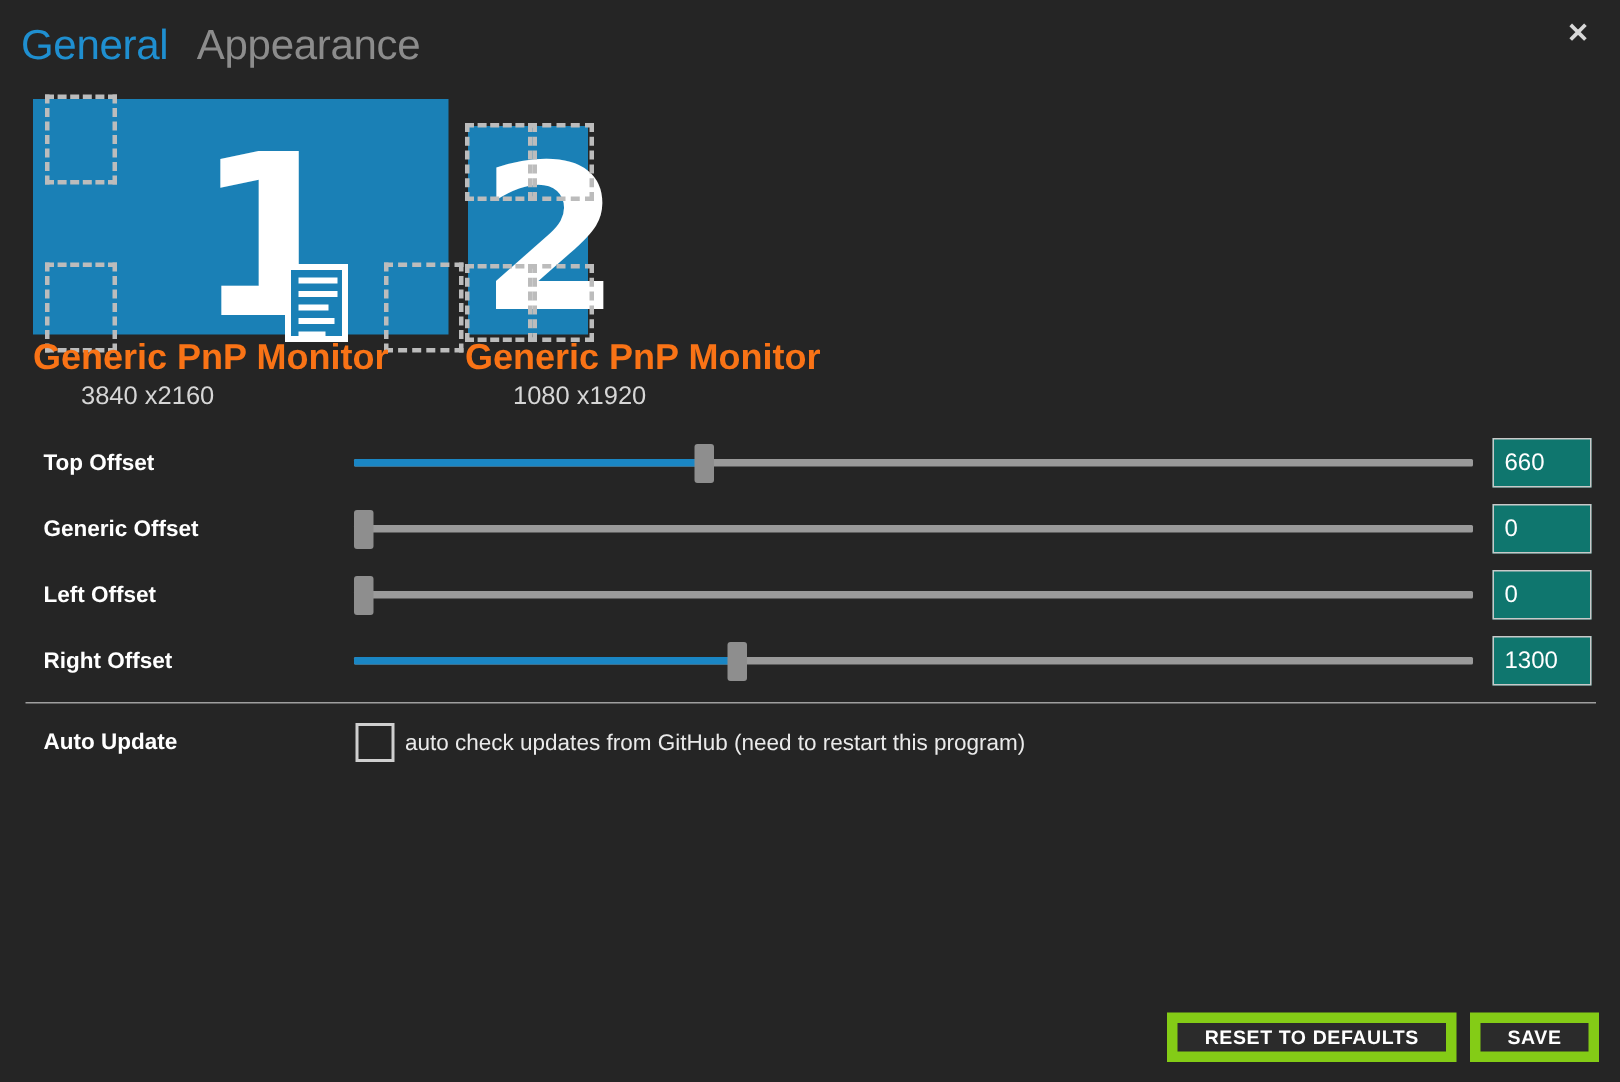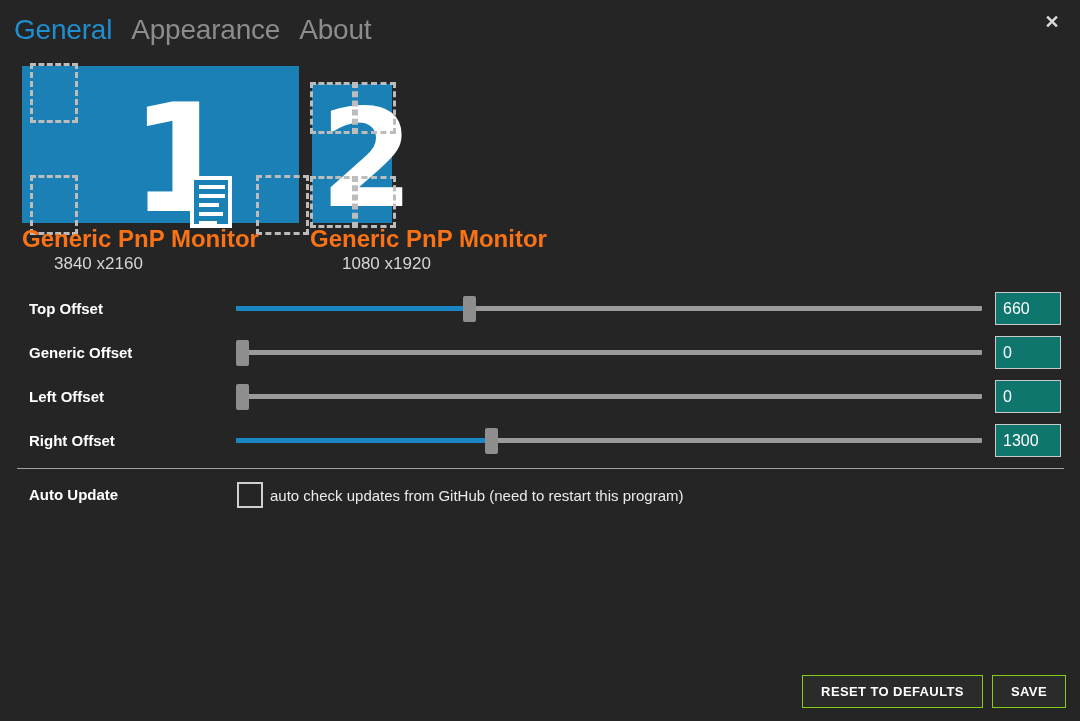--- a/index.html
+++ b/index.html
@@ -271,42 +271,41 @@
   
   .footer {
     position: absolute;
     right: 14px;
     bottom: 13px;
     display: flex;
     gap: 9px;
   }
   .btn {
     background: #2b2b2b;
-    border: 1px solid #84cc16;
+    border: 7px solid #84cc16;
     color: #ffffff;
     font-size: 13px;
     font-weight: bold;
     letter-spacing: 0.4px;
     height: 33px;
     padding: 0 18px;
     cursor: pointer;
     font-family: "Liberation Sans", sans-serif;
     display: flex;
     align-items: center;
     justify-content: center;
     text-align: right;
   }
 </style>
 </head>
 <body>
 
 <div class="tabbar">
   <div class="tab active">General</div>
   <div class="tab">Appearance</div>
-  <div class="tab">About</div>
 </div>
 
 <div class="close-btn">✕</div>
 
 <div class="monitors">
   <div class="mon-row">
 
     <div class="monitor" id="monitor-1">
       <span class="mon-digit">1</span>
       <div class="doc-icon">

